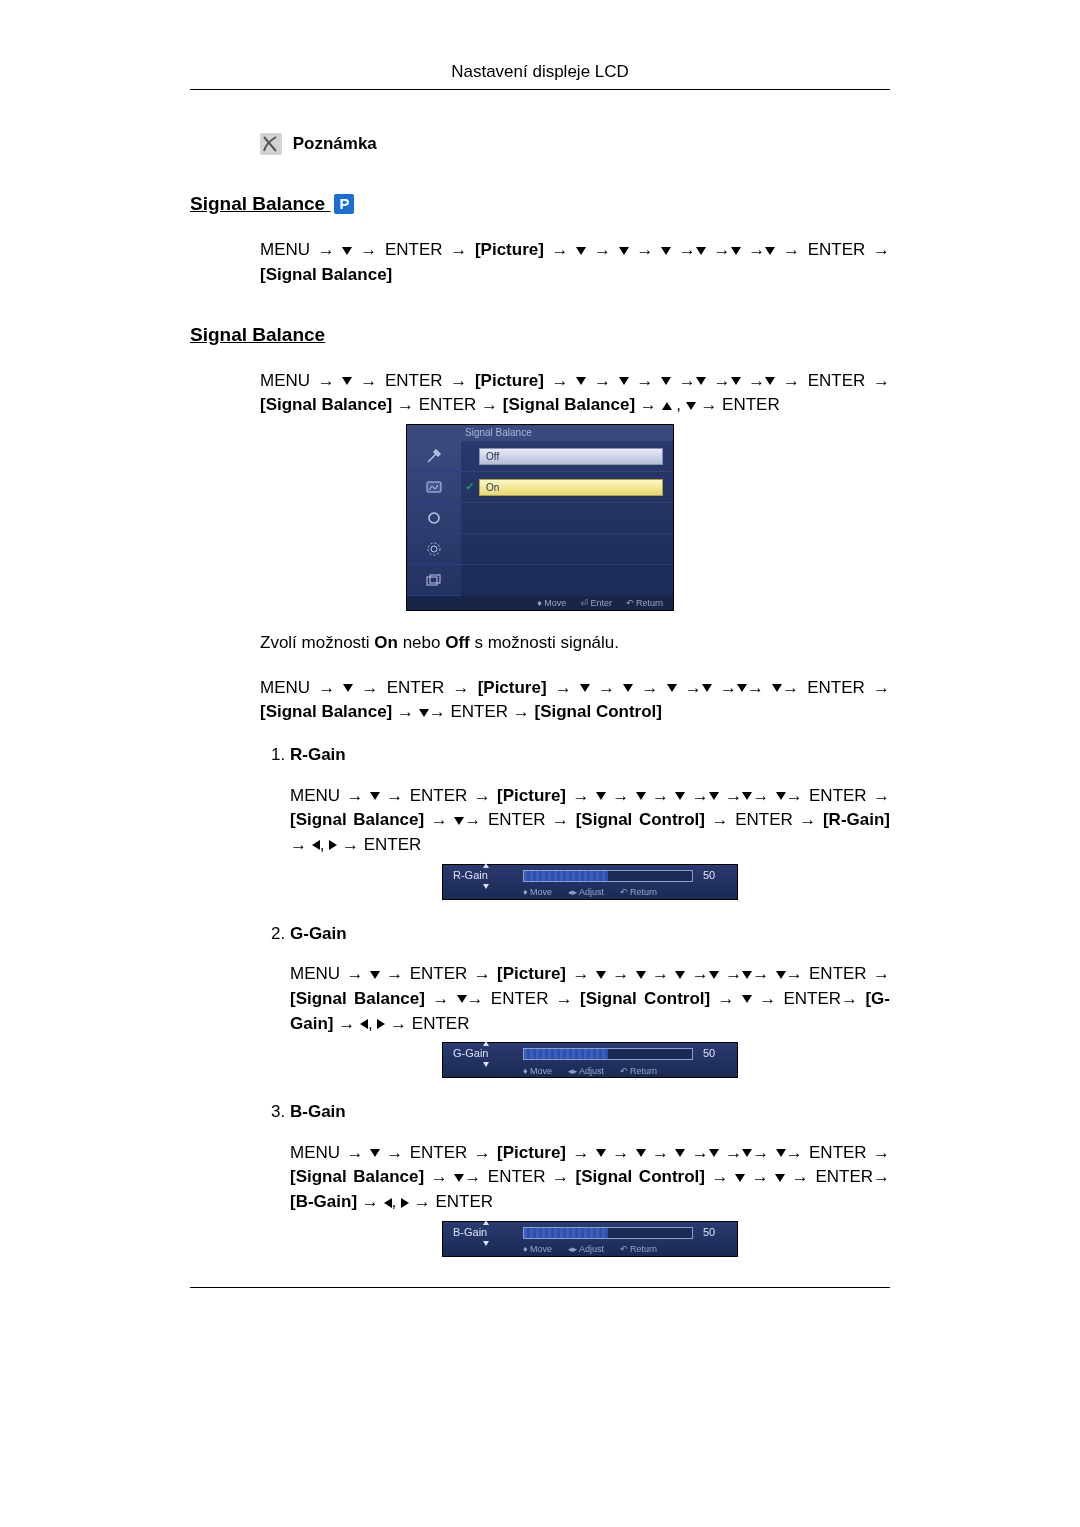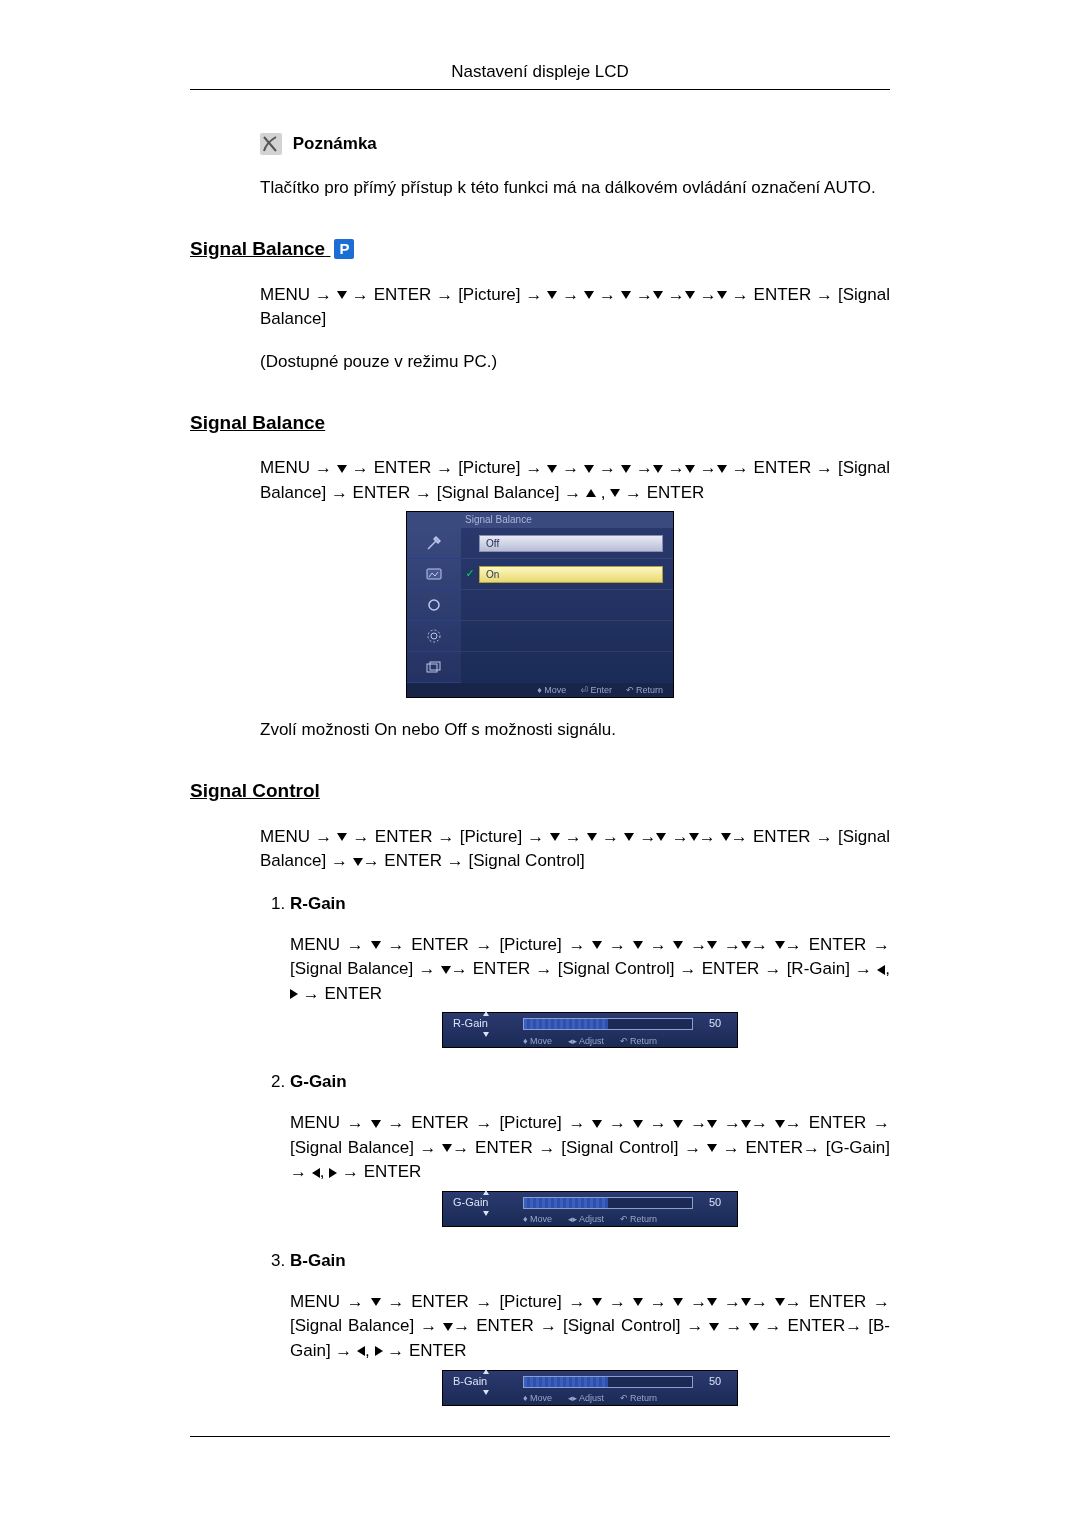--- a/index.html
+++ b/index.html
@@ -88,21 +88,21 @@
   }
   .arrow-down, .arrow-up, .arrow-left, .arrow-right {
     display:inline-block;
     width:0; height:0;
     vertical-align: middle;
   }
   .arrow-down { border-left:5px solid transparent; border-right:5px solid transparent; border-top:8px solid #000; }
   .arrow-up   { border-left:5px solid transparent; border-right:5px solid transparent; border-bottom:8px solid #000; }
   .arrow-left { border-top:5px solid transparent; border-bottom:5px solid transparent; border-right:8px solid #000; }
   .arrow-right{ border-top:5px solid transparent; border-bottom:5px solid transparent; border-left:8px solid #000; }
-  b { font-weight: normal; }
+  b { font-weight: bold; }
   .osd-screenshot {
     width: 268px;
     margin: 6px auto 0 auto;
   }
   .osd {
     width: 268px;
     background: linear-gradient(#2b3a6f, #1a2a55);
     border: 1px solid #000;
     box-sizing: border-box;
     font-size: 11px;
@@ -209,21 +209,21 @@
     border:1px solid #8aa0d0;
     background:#1a2a55;
     position:relative;
     margin-right:10px;
   }
   .slider-fill {
     position:absolute; left:0; top:0; bottom:0;
     width:50%;
     background: repeating-linear-gradient(90deg,#3a5fbf 0 3px,#2f4fa8 3px 6px);
   }
-  .slider-val { width:24px; font-size:11px; color:#dce3f5;text-align:center; }
+  .slider-val { width:24px; font-size:11px; color:#dce3f5; }
   .slider-footer {
     height:12px;
     font-size:9px;
     color:#9aa4c8;
     display:flex;
     justify-content:center;
     gap:16px;
     align-items:center;
   }
   ol.gain-list {
@@ -247,31 +247,27 @@
   <div class="content">
 
     <div class="note-row">
       <span class="note-icon">
         <svg width="22" height="22">
             <path d="M4 4 L16 18 M16 4 Q6 10 4 18" stroke="#555" stroke-width="2" fill="none"></path>
           </svg>
       </span>
       <span class="note-label">Poznámka</span>
     </div>
-    <div class="para">Tlačítko pro přímý přístup k této funkci má na dálkovém ovládání označení AUTO.</div>
 
     <div class="h2">
       <span>Signal Balance</span>
       <span class="p-badge">P</span>
     </div>
     <div class="menu-path">
       <span>MENU → </span><span class="arrow-down"></span><span> → ENTER → </span><b>[Picture]</b><span> → </span><span class="arrow-down"></span><span> → </span><span class="arrow-down"></span><span> → </span><span class="arrow-down"></span> →<span class="arrow-down"></span> →<span class="arrow-down"></span> →<span class="arrow-down"></span><span> → ENTER → </span><b>[Signal Balance]</b>
-    </div>
-    <div class="menu-path" style="margin-top:18px">
-      <span>(Dostupné pouze v režimu </span><b>PC</b><span>.)</span>
     </div>
 
     <div class="h2">Signal Balance</div>
     <div class="menu-path">
       <span>MENU → </span><span class="arrow-down"></span><span> → ENTER → </span><b>[Picture]</b><span> → </span><span class="arrow-down"></span><span> → </span><span class="arrow-down"></span><span> → </span><span class="arrow-down"></span> →<span class="arrow-down"></span> →<span class="arrow-down"></span> →<span class="arrow-down"></span><span> → ENTER → </span><b>[Signal Balance]</b><span> → ENTER → </span><b>[Signal Balance]</b> → <span class="arrow-up"></span> , <span class="arrow-down"></span><span> → ENTER</span>
     </div>
 
     <div class="osd-screenshot">
       <div class="osd">
         <div class="osd-header">Signal Balance</div>
@@ -325,21 +321,20 @@
           <span>⏎ <span>Enter</span></span>
           <span>↶ <span>Return</span></span>
         </div>
       </div>
     </div>
 
     <div class="para">
       <span>Zvolí možnosti </span><b>On</b><span> nebo </span><b>Off</b><span> s možnosti signálu.</span>
     </div>
 
-    <div class="h2">Signal Control</div>
     <div class="menu-path">
       <span>MENU → </span><span class="arrow-down"></span><span> → ENTER → </span><b>[Picture]</b><span> → </span><span class="arrow-down"></span><span> → </span><span class="arrow-down"></span><span> → </span><span class="arrow-down"></span> →<span class="arrow-down"></span> →<span class="arrow-down"></span>→ <span class="arrow-down"></span>→<span> ENTER → </span><b>[Signal Balance]</b><span> → </span><span class="arrow-down"></span><span>→ ENTER → </span><b>[Signal Control]</b>
     </div>
 
     <ol class="gain-list">
 
       <li>
         <span class="li-title">R-Gain</span>
         <div class="li-body">
           <span>MENU → </span><span class="arrow-down"></span><span> → ENTER → </span><b>[Picture]</b><span> → </span><span class="arrow-down"></span><span> → </span><span class="arrow-down"></span><span> → </span><span class="arrow-down"></span> →<span class="arrow-down"></span> →<span class="arrow-down"></span>→ <span class="arrow-down"></span>→<span> ENTER → </span><b>[Signal Balance]</b><span> → </span><span class="arrow-down"></span><span>→ ENTER → </span><b>[Signal Control]</b><span> → ENTER → </span><b>[R-Gain]</b> → <span class="arrow-left"></span>, <span class="arrow-right"></span><span> → ENTER</span>

